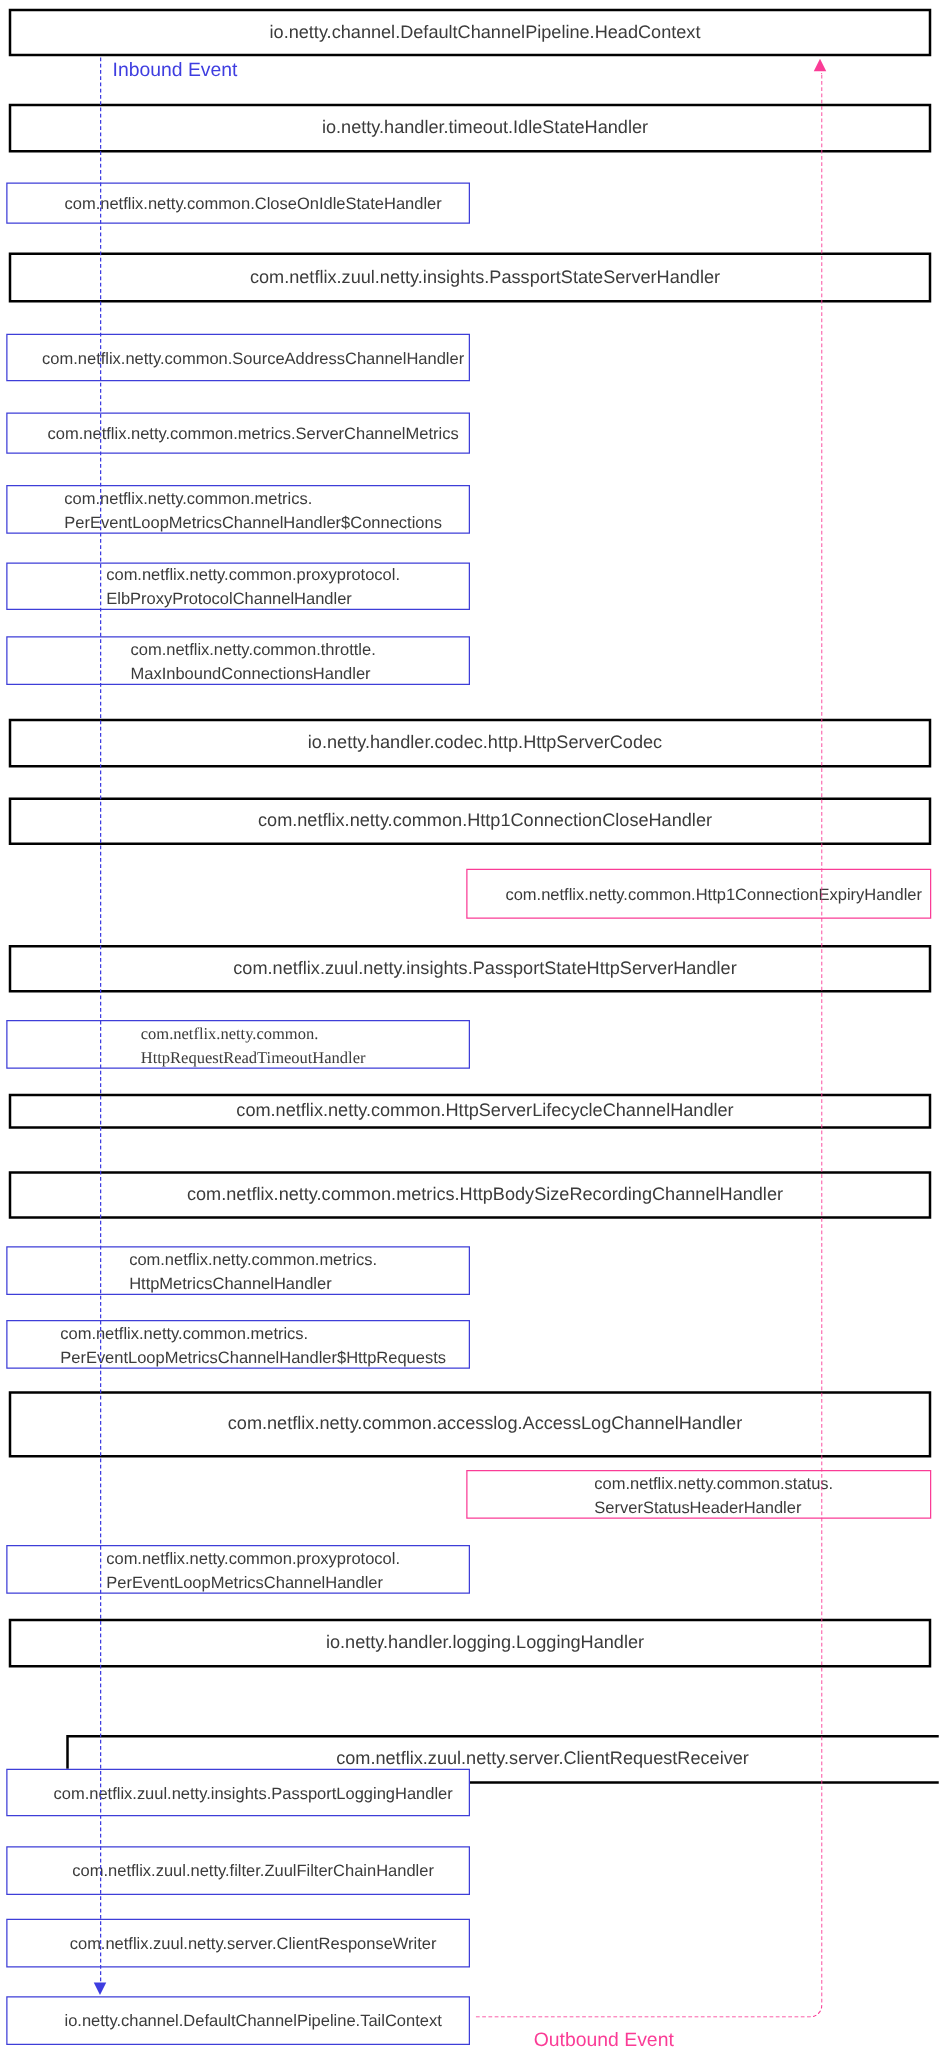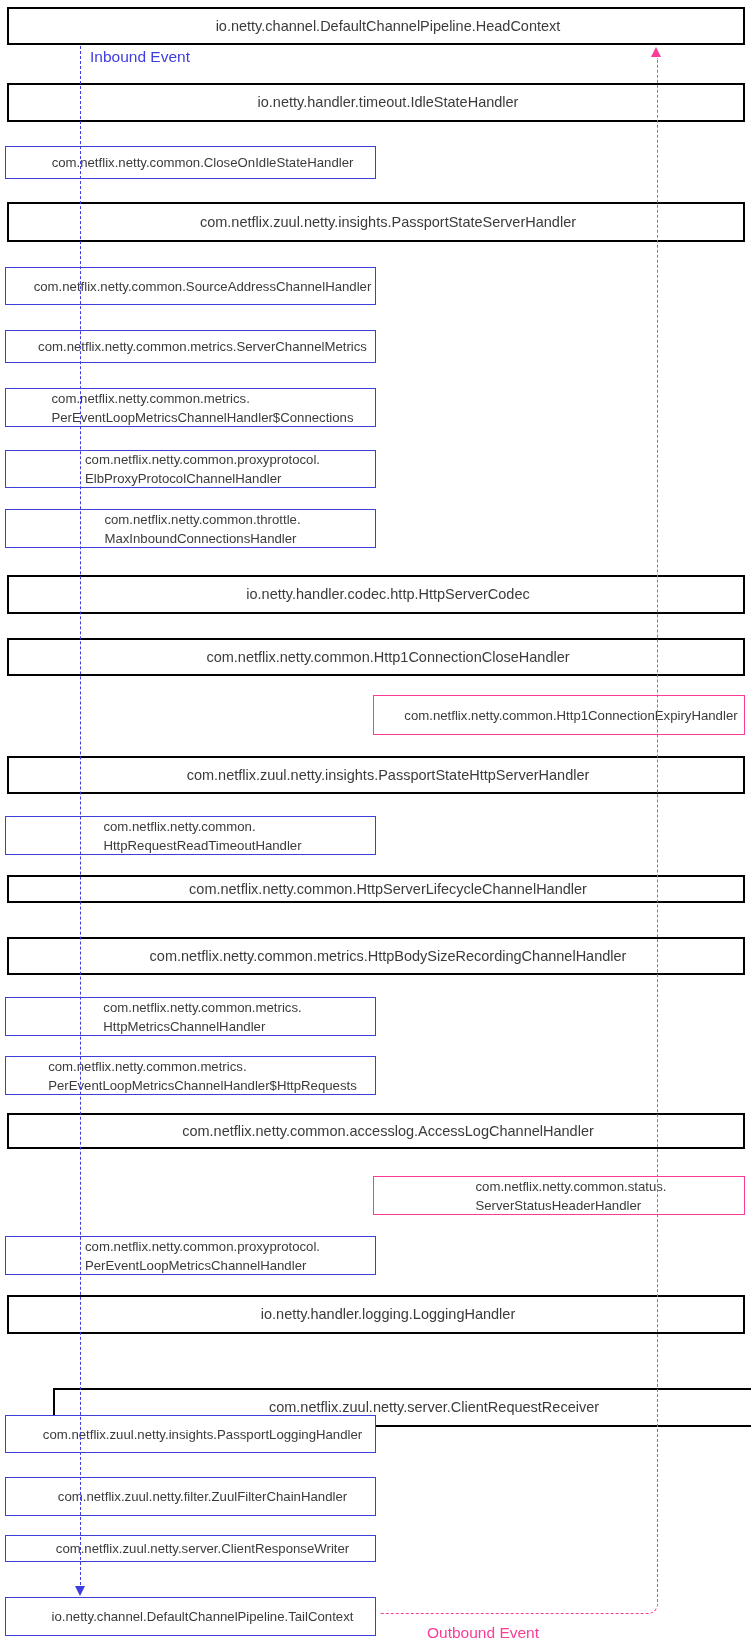--- a/index.html
+++ b/index.html
@@ -111,21 +111,21 @@
       <div class="row right" style="top: 695px; height: 40px;">
         <div class="lines">
           <div>com.netflix.netty.common.Http1ConnectionExpiryHandler</div>
         </div>
       </div>
       <div class="row full" style="top: 756px; height: 38px;">
         <div class="lines">
           <div>com.netflix.zuul.netty.insights.PassportStateHttpServerHandler</div>
         </div>
       </div>
-      <div class="row left" style="top: 816px; height: 39px;">
+      <div class="row left" style="top: 816px; height: 39px; font-family: Liberation Serif, serif;">
         <div class="lines">
           <div>com.netflix.netty.common.</div>
           <div>HttpRequestReadTimeoutHandler</div>
         </div>
       </div>
       <div class="row full" style="top: 875px; height: 28px;">
         <div class="lines">
           <div>com.netflix.netty.common.HttpServerLifecycleChannelHandler</div>
         </div>
       </div>
@@ -139,21 +139,21 @@
           <div>com.netflix.netty.common.metrics.</div>
           <div>HttpMetricsChannelHandler</div>
         </div>
       </div>
       <div class="row left" style="top: 1056px; height: 39px;">
         <div class="lines">
           <div>com.netflix.netty.common.metrics.</div>
           <div>PerEventLoopMetricsChannelHandler$HttpRequests</div>
         </div>
       </div>
-      <div class="row full" style="top: 1113px; height: 36px;">
+      <div class="row full" style="top: 1113px; height: 53px;">
         <div class="lines">
           <div>com.netflix.netty.common.accesslog.AccessLogChannelHandler</div>
         </div>
       </div>
       <div class="row right" style="top: 1176px; height: 39px;">
         <div class="lines">
           <div>com.netflix.netty.common.status.</div>
           <div>ServerStatusHeaderHandler</div>
         </div>
       </div>
@@ -176,21 +176,21 @@
       <div class="row left" style="top: 1415px; height: 38px;">
         <div class="lines">
           <div>com.netflix.zuul.netty.insights.PassportLoggingHandler</div>
         </div>
       </div>
       <div class="row left" style="top: 1477px; height: 39px;">
         <div class="lines">
           <div>com.netflix.zuul.netty.filter.ZuulFilterChainHandler</div>
         </div>
       </div>
-      <div class="row left" style="top: 1535px; height: 27px;">
+      <div class="row left" style="top: 1535px; height: 39px;">
         <div class="lines">
           <div>com.netflix.zuul.netty.server.ClientResponseWriter</div>
         </div>
       </div>
       <div class="row left" style="top: 1597px; height: 39px;">
         <div class="lines">
           <div>io.netty.channel.DefaultChannelPipeline.TailContext</div>
         </div>
       </div>
     </div>

